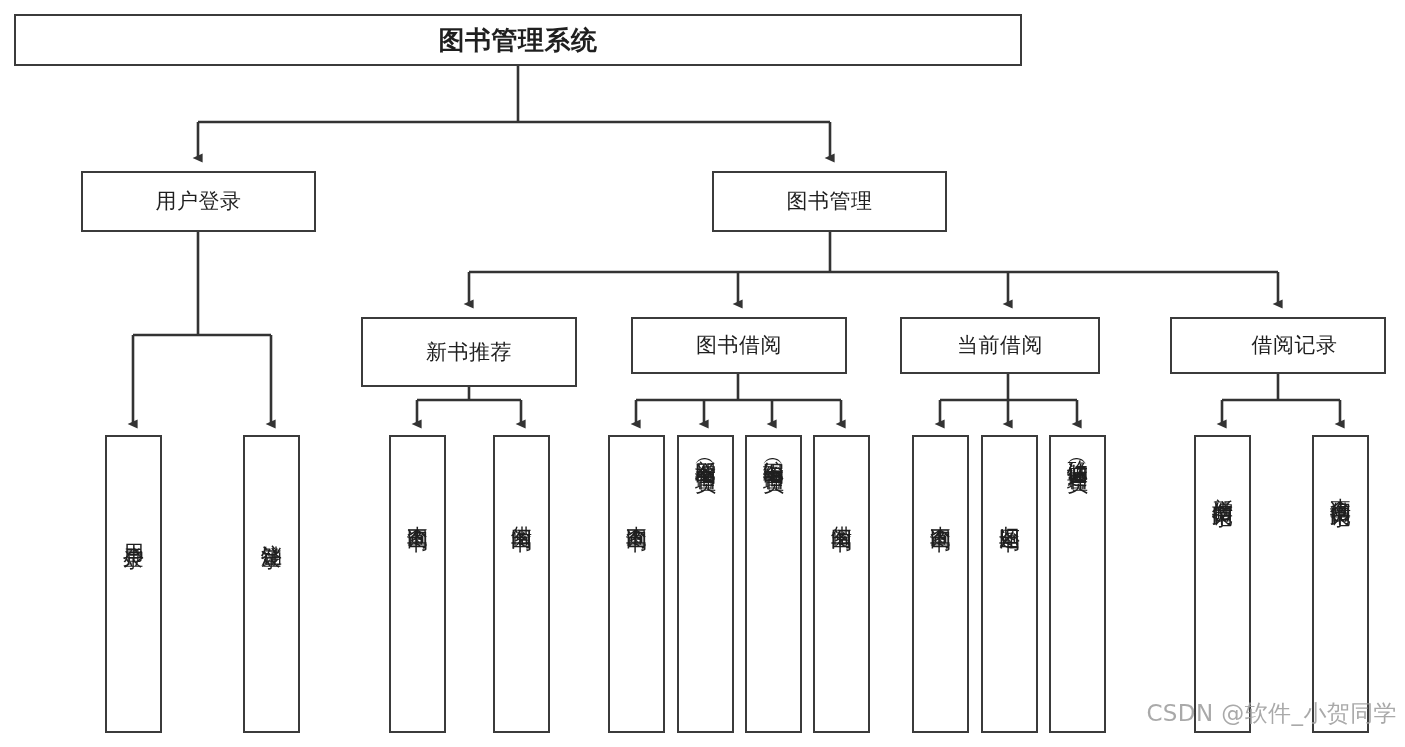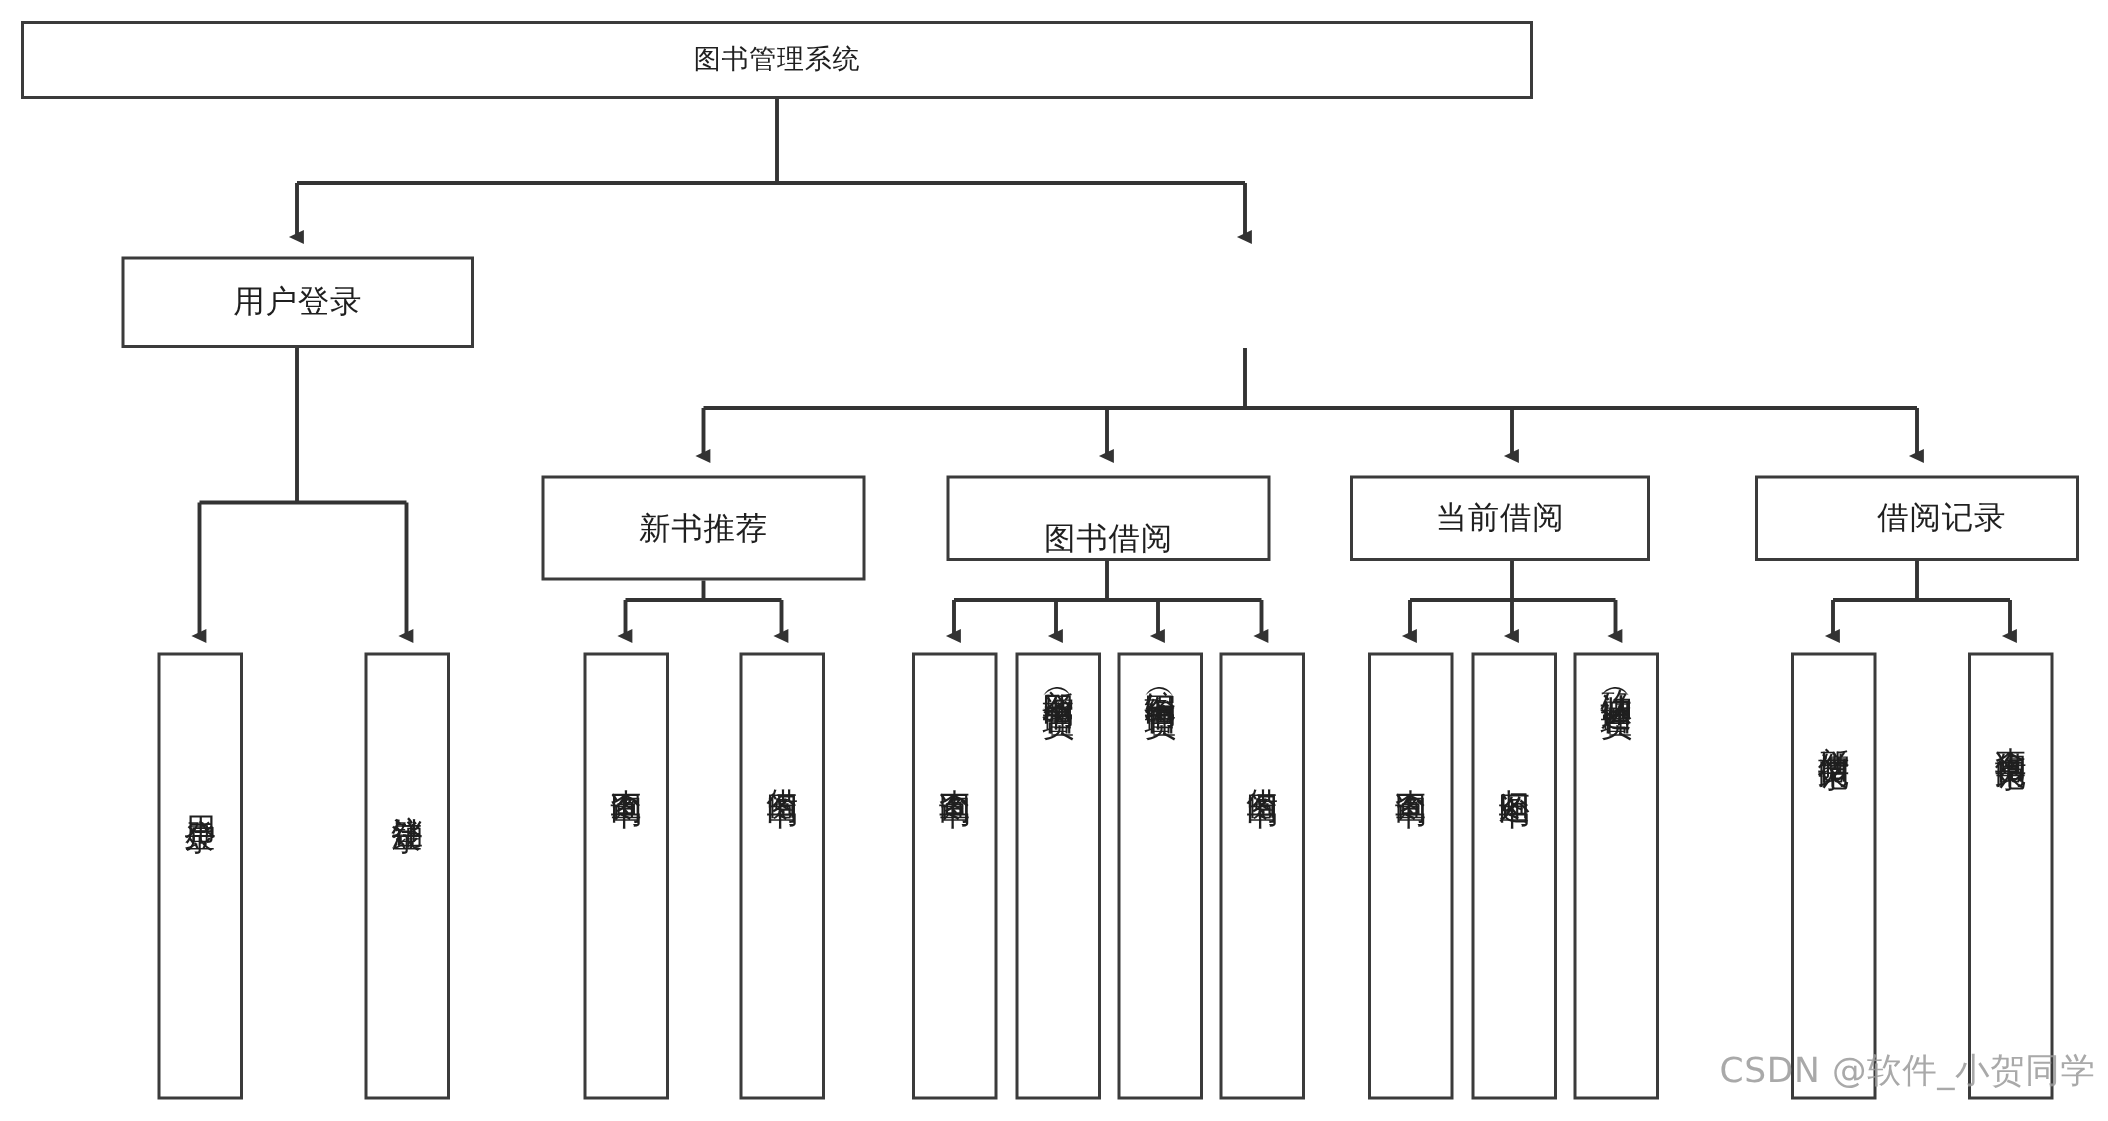--- a/index.html
+++ b/index.html
@@ -21,21 +21,21 @@
     color:#1f1f1f;
   }
   .node .lbl{
     display:block;
     text-align:center;
     white-space:nowrap;
     line-height:1.18;
     letter-spacing:0.5px;
   }
   .h-node .lbl{font-size:21px;}
-  .title-node .lbl{font-size:18px;}
+  .title-node .lbl{font-size:26px;font-weight:bold;}
   .v-node{padding:6px 0;align-items:flex-start;}
   .v-node .lbl{
     writing-mode:vertical-rl;
     text-orientation:upright;
     font-size:21px;
     letter-spacing:2px;
     line-height:1.05;
   }
   #watermark{
     position:absolute;
@@ -102,25 +102,28 @@
     </g>
   </svg>
 
   <div class="node h-node title-node" style="left:14px;top:14px;width:1008px;height:52px;">
     <span class="lbl">图书管理系统</span>
   </div>
 
   <div class="node h-node" style="left:81px;top:171px;width:235px;height:61px;">
     <span class="lbl">用户登录</span>
   </div>
+  <div class="node h-node" style="left:712px;top:171px;width:235px;height:61px;">
+    <span class="lbl">图书管理</span>
+  </div>
 
   <div class="node h-node" style="left:361px;top:317px;width:216px;height:70px;">
     <span class="lbl">新书推荐</span>
   </div>
-  <div class="node h-node" style="left:631px;top:317px;width:216px;height:57px;align-items:flex-end;">
+  <div class="node h-node" style="left:631px;top:317px;width:216px;height:57px;">
     <span class="lbl">图书借阅</span>
   </div>
   <div class="node h-node" style="left:900px;top:317px;width:200px;height:57px;">
     <span class="lbl">当前借阅</span>
   </div>
   <div class="node h-node" style="left:1170px;top:317px;width:216px;height:57px;padding-left:33px;">
     <span class="lbl">借阅记录</span>
   </div>
 
   <div class="node v-node" style="left:105px;top:435px;width:57px;height:298px;padding-top:90px;">

